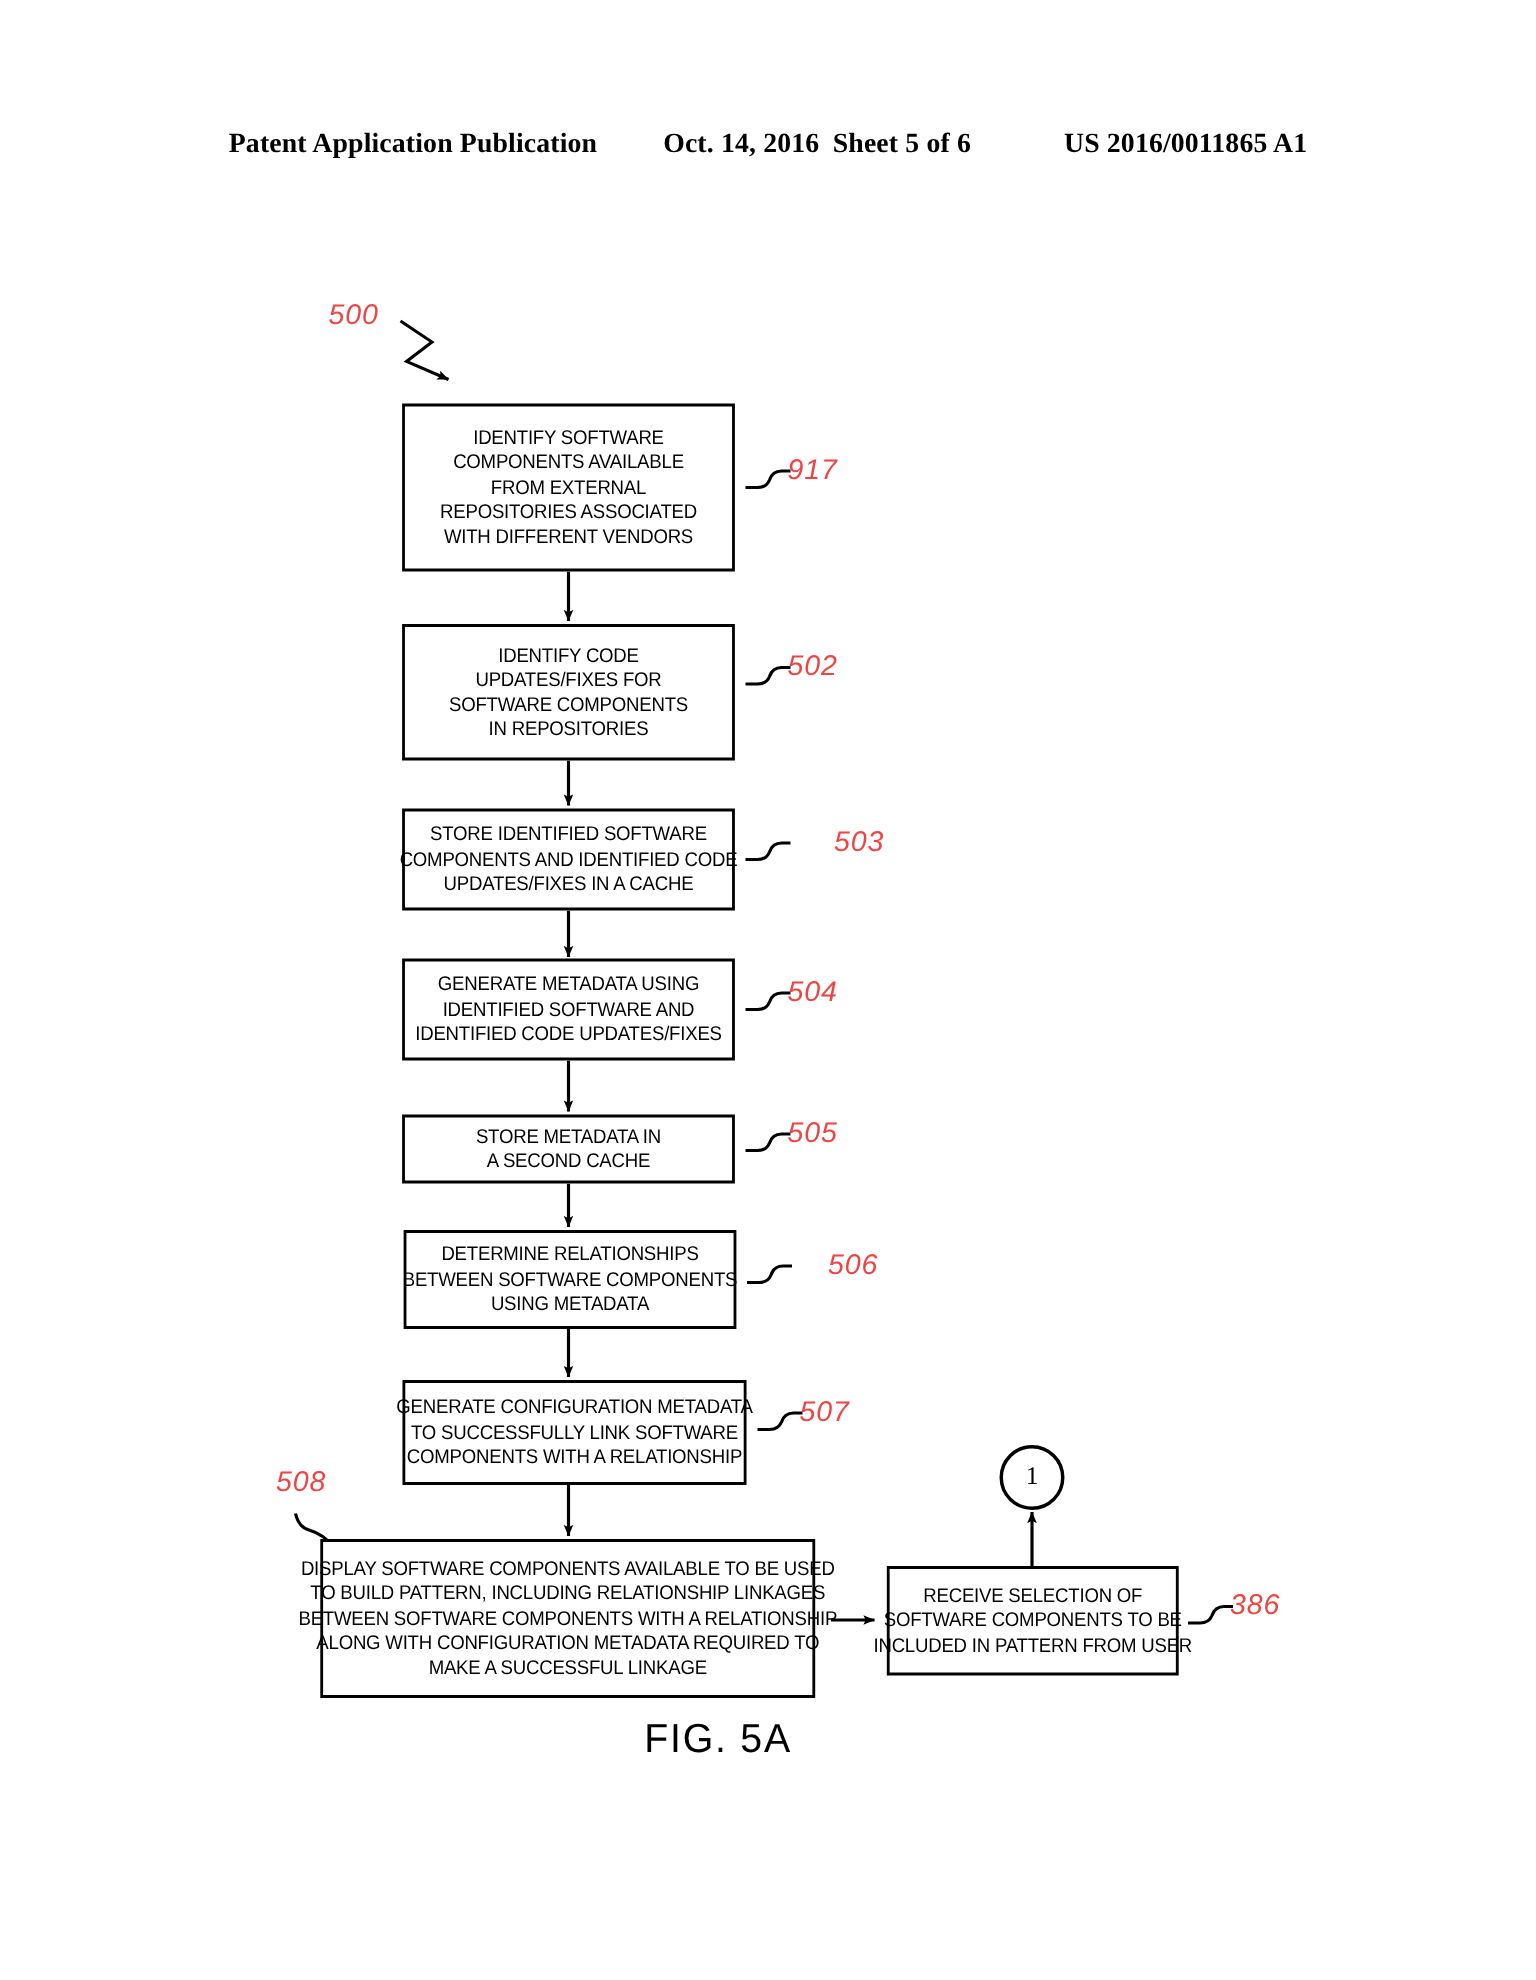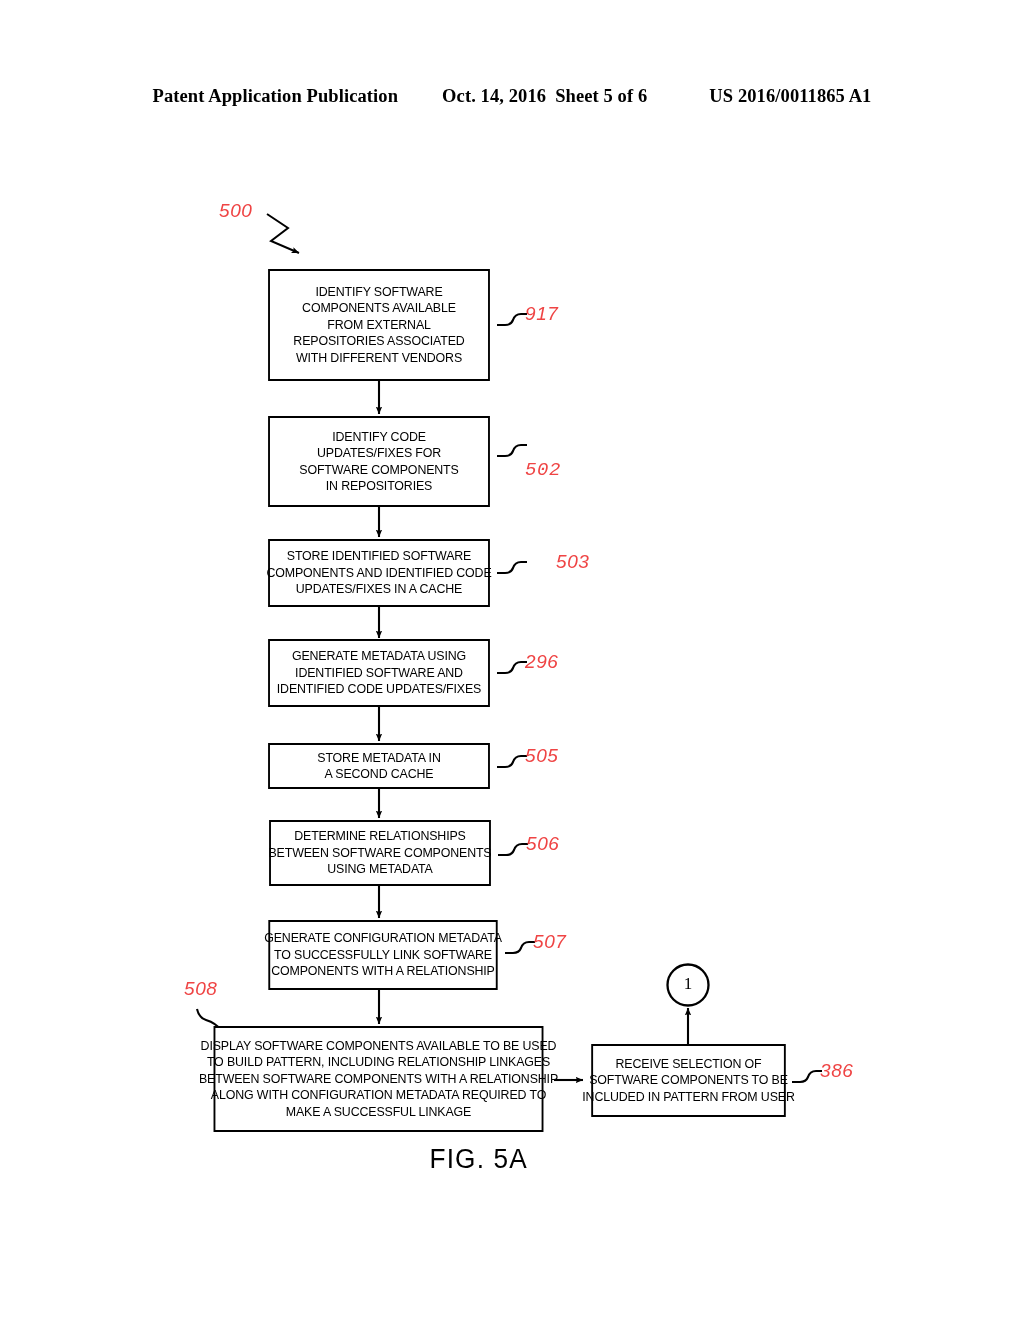--- a/index.html
+++ b/index.html
@@ -205,24 +205,24 @@
 </div>
 
 <div class="flow-box" style="left:585px; top:1044px; width:207px; height:73px;">
   <span class="ln">RECEIVE SELECTION OF</span>
   <span class="ln">SOFTWARE COMPONENTS TO BE</span>
   <span class="ln">INCLUDED IN PATTERN FROM USER</span>
 </div>
 
 <div class="ref-num" style="left:219px; top:200px;">500</div>
 <div class="ref-num" style="left:525px; top:303px;">917</div>
-<div class="ref-num" style="left:525px; top:459px;font-family:Liberation Mono, monospace;">502</div>
+<div class="ref-num" style="left:525px; top:434px;">502</div>
 <div class="ref-num" style="left:556px; top:551px;">503</div>
-<div class="ref-num" style="left:525px; top:651px;">296</div>
+<div class="ref-num" style="left:525px; top:651px;">504</div>
 <div class="ref-num" style="left:525px; top:745px;text-align:right;">505</div>
-<div class="ref-num" style="left:526px; top:833px;font-style:italic;">506</div>
+<div class="ref-num" style="left:552px; top:833px;font-style:italic;">506</div>
 <div class="ref-num" style="left:533px; top:931px;font-style:italic;">507</div>
 <div class="ref-num" style="left:184px; top:978px;">508</div>
 <div class="ref-num" style="left:820px; top:1060px;">386</div>
 
 <div class="conn-label" style="left:668px; top:974px; width:40px;">1</div>
 
 <div class="fig-caption" style="left:428px; top:1144px;">FIG. 5A</div>
 
 </body></html>

